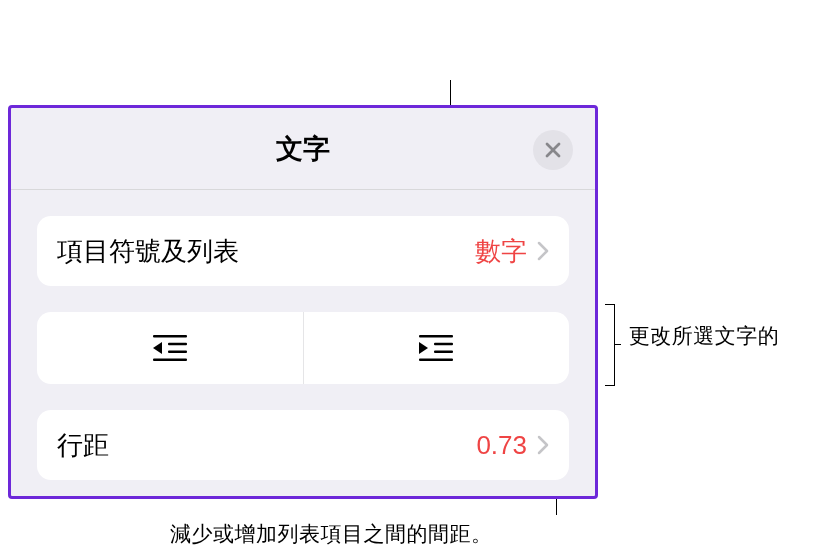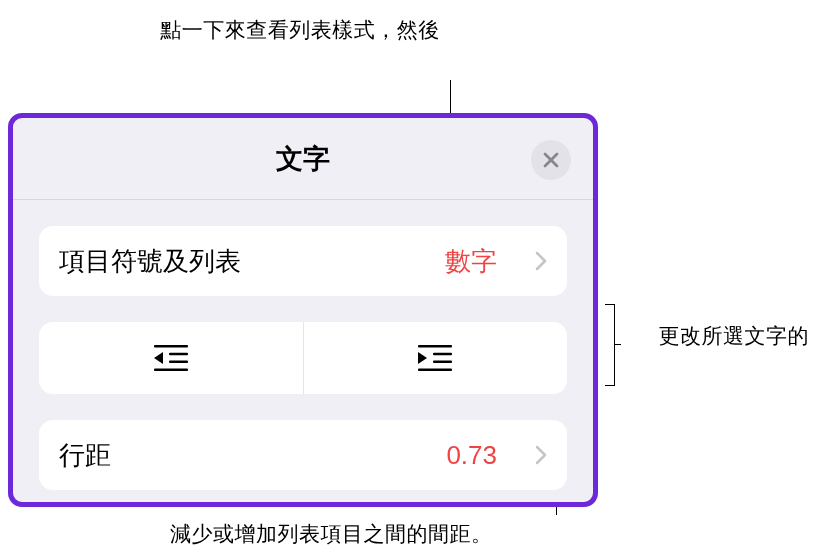--- a/index.html
+++ b/index.html
@@ -26,21 +26,21 @@
     .callout-top {
       top: 14px;
       left: 0;
       width: 600px;
       text-align: center;
     }
     .callout-right {
       top: 320px;
       left: 599px;
       width: 210px;
-      text-align: right;
+      text-align: center;
     }
     .callout-bottom {
       top: 518px;
       left: 170px;
       width: 420px;
     }
     
     
     .callout-line {
       position: absolute;
@@ -72,26 +72,26 @@
       left: 556px;
       top: 471px;
       width: 1px;
       height: 44px;
     }
     
     
     .panel {
       position: absolute;
       left: 8px;
-      top: 113px;
+      top: 105px;
       width: 590px;
       height: 394px;
       background: #f0eff5;
-      border: 5px solid #6d28d9;
-      border-radius: 14px;
+      border: 3px solid #6d28d9;
+      border-radius: 4px;
       overflow: hidden;
     }
     .panel-header {
       position: relative;
       height: 82px;
       border-bottom: 1px solid #d8d8da;
       display: flex;
       align-items: center;
       justify-content: center;
     }
@@ -124,21 +124,20 @@
     
     .row {
       background: #fff;
       border-radius: 14px;
       display: flex;
       align-items: center;
       padding: 0 20px;
       height: 70px;
       margin-bottom: 26px;
       cursor: pointer;
-      gap: 28px;
     }
     .row-label {
       font-size: 26px;
       color: #000;
       flex: 1;
     }
     .row-value {
       font-size: 26px;
       color: #ef4444;
       margin-right: 10px;
@@ -174,21 +173,21 @@
     
     
     .row-last {
       margin-bottom: 12px;
     }
   </style>
 </head>
 <body>
 
 <div class="callout callout-top">
-  <span>點一下來查看列表樣式，然後</span><br>
+  <br>
 </div>
 <div class="callout-line line-top"></div>
 
 <div class="callout callout-right">
   <span>更改所選文字的</span><br>
 </div>
 <div class="line-right-bracket"></div>
 <div class="callout-line line-right-stem"></div>
 
 <div class="callout callout-bottom">

